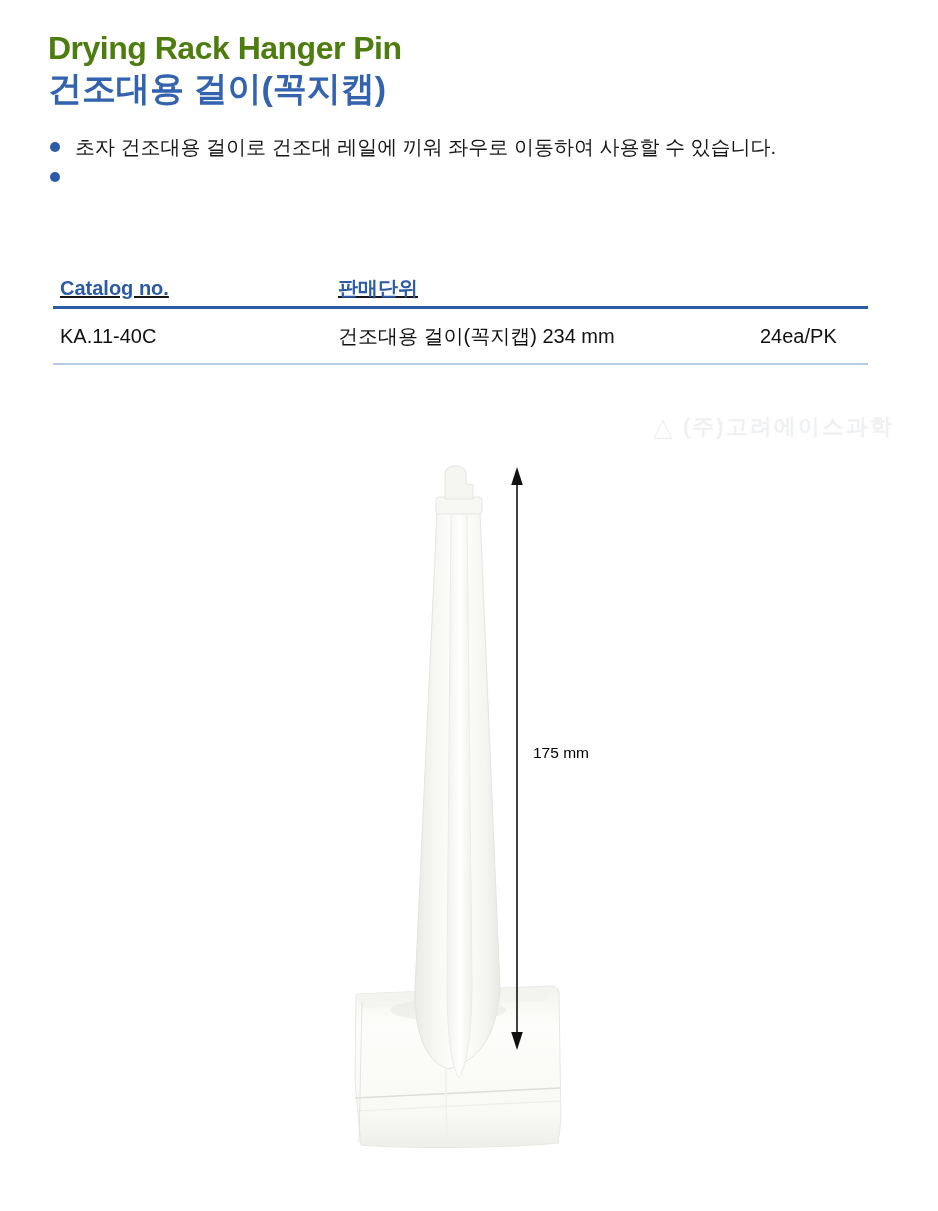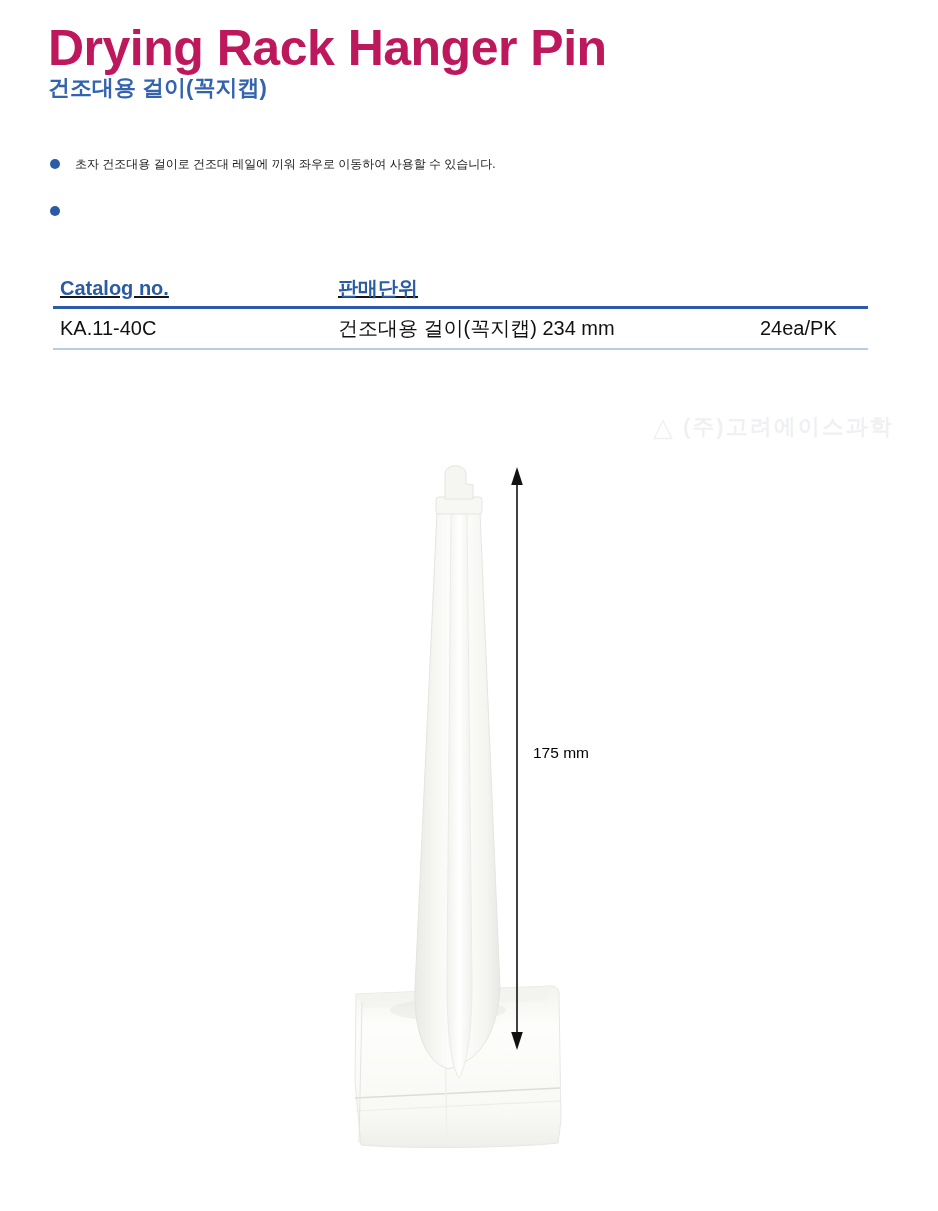--- a/index.html
+++ b/index.html
@@ -4,46 +4,46 @@
 <style>
   html,body{margin:0;padding:0;background:#ffffff;}
   body{
     width:938px;height:1211px;position:relative;overflow:hidden;
     font-family:"Liberation Sans","DejaVu Sans",sans-serif;
     color:#161616;
   }
   
   .doc-header{position:absolute;left:48px;top:26px;}
   .title{
-    margin:0;font-size:50px;line-height:44px;font-weight:800;
-    letter-spacing:-0.5px;color:#be185d;
+    margin:0;font-size:32px;line-height:44px;font-weight:800;
+    letter-spacing:-0.5px;color:#4d7c0f;
   }
   .subtitle{
-    margin:0;font-size:22px;line-height:36px;font-weight:700;color:#3363ae;
+    margin:0;font-size:34px;line-height:36px;font-weight:700;color:#3363ae;
   }
   
   .features{position:absolute;left:48px;top:132px;margin:0;padding:0;list-style:none;}
   .features li{
-    position:relative;padding-left:27px;font-size:12px;line-height:30px;color:#161616;margin-top:17px;
+    position:relative;padding-left:27px;font-size:20px;line-height:30px;color:#161616;
   }
   .bullet-dot{
     position:absolute;left:2px;top:10px;width:10px;height:10px;border-radius:50%;
     background:#2b5aa6;
   }
   
   .product-table{position:absolute;left:53px;top:262px;width:815px;}
   .t-row{
     display:grid;grid-template-columns:278px 422px 115px;align-items:center;
   }
   .t-head{height:44px;text-decoration:underline;}
   .t-head .cell{
     font-size:20px;font-weight:700;color:#2b5aa6;padding-left:7px;padding-top:8px;
   }
   .rule-thick{height:3px;background:#2b5aa6;}
-  .t-data{height:39px;}
+  .t-data{height:54px;}
   .t-data .cell{font-size:20px;color:#111111;padding-left:7px;}
   .rule-thin{height:2px;background:#b7cde6;}
   
   .figure-svg{position:absolute;left:280px;top:410px;width:340px;height:760px;}
   .watermark{
     position:absolute;left:653px;top:412px;display:flex;align-items:center;gap:8px;
     color:rgba(145,152,168,0.15);font-weight:700;font-size:22px;letter-spacing:2px;
     user-select:none;white-space:nowrap;
   }
   .watermark .tri{font-size:26px;line-height:1;}

